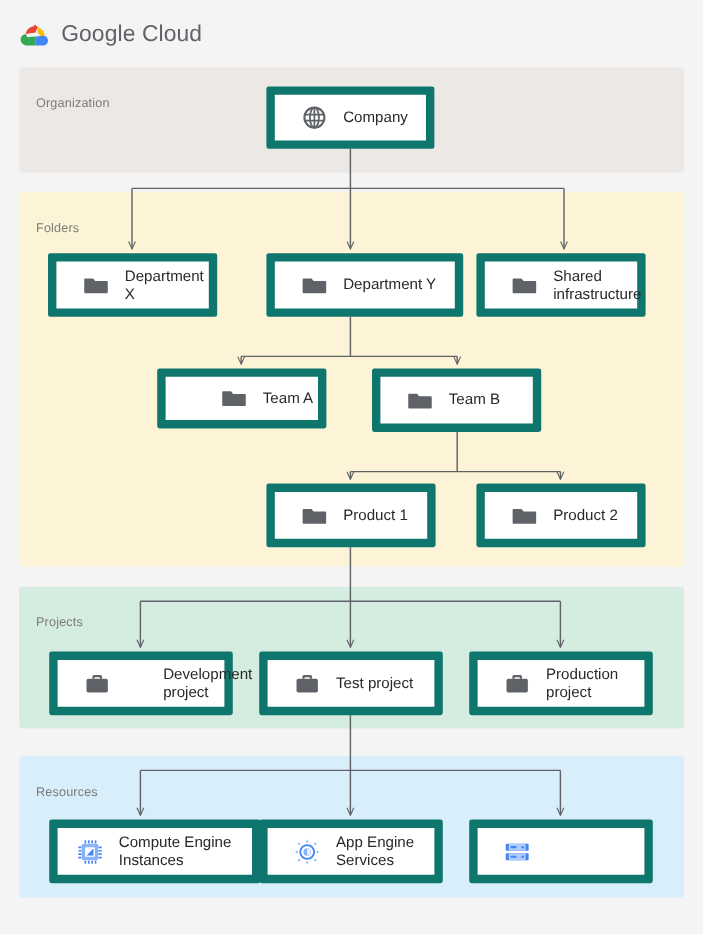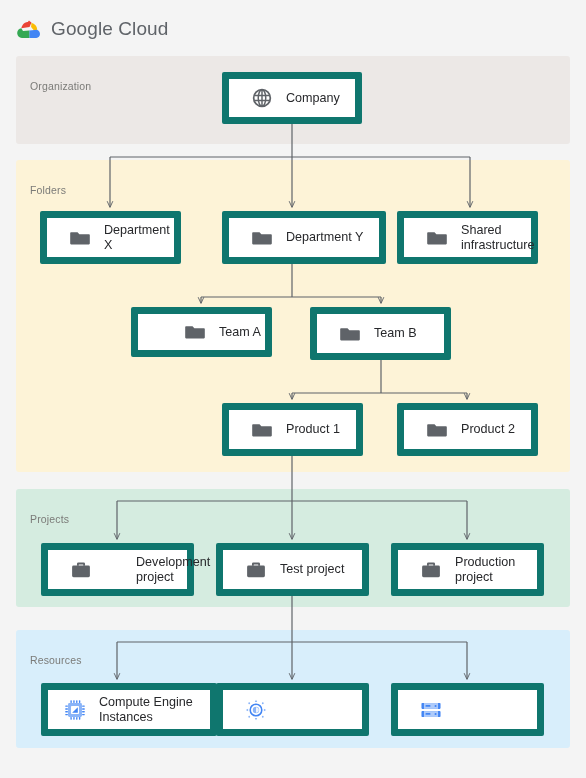--- a/index.html
+++ b/index.html
@@ -281,20 +281,22 @@
       <path d="M23.1 12 L20.6 13.3 L20.6 10.7 Z"></path>
       <circle cx="4.6" cy="4.6" r="1.0"></circle>
       <circle cx="19.4" cy="4.6" r="1.0"></circle>
       <circle cx="4.6" cy="19.4" r="1.0"></circle>
       <circle cx="19.4" cy="19.4" r="1.0"></circle>
     </g>
     <circle cx="12" cy="12" r="6.3" fill="none" stroke="#4285f4" stroke-width="1.7"></circle>
     <circle cx="12" cy="12" r="3.5" fill="#8ab4f8"></circle>
     <path d="M12 9.0 A3.0 3.0 0 0 1 12 15.0 Z" fill="#ffffff" opacity=".85"></path>
   </svg>
+  <span class="node-label">App Engine
+Services</span>
 </div>
 
 <div class="node" style="left:391px; top:683px; width:153px; height:53px;">
   <svg class="node-icon" viewBox="0 0 24 24">
     <rect x="1.6" y="4.4" width="20.8" height="6.4" rx="0.9" fill="#4285f4"></rect>
     <rect x="4.3" y="4.4" width="15.4" height="6.4" fill="#aecbfa"></rect>
     <rect x="6.0" y="6.6" width="5.4" height="1.9" rx="0.6" fill="#4285f4"></rect>
     <circle cx="17.0" cy="7.6" r="1.15" fill="#4285f4"></circle>
     <rect x="1.6" y="13.2" width="20.8" height="6.4" rx="0.9" fill="#4285f4"></rect>
     <rect x="4.3" y="13.2" width="15.4" height="6.4" fill="#aecbfa"></rect>

